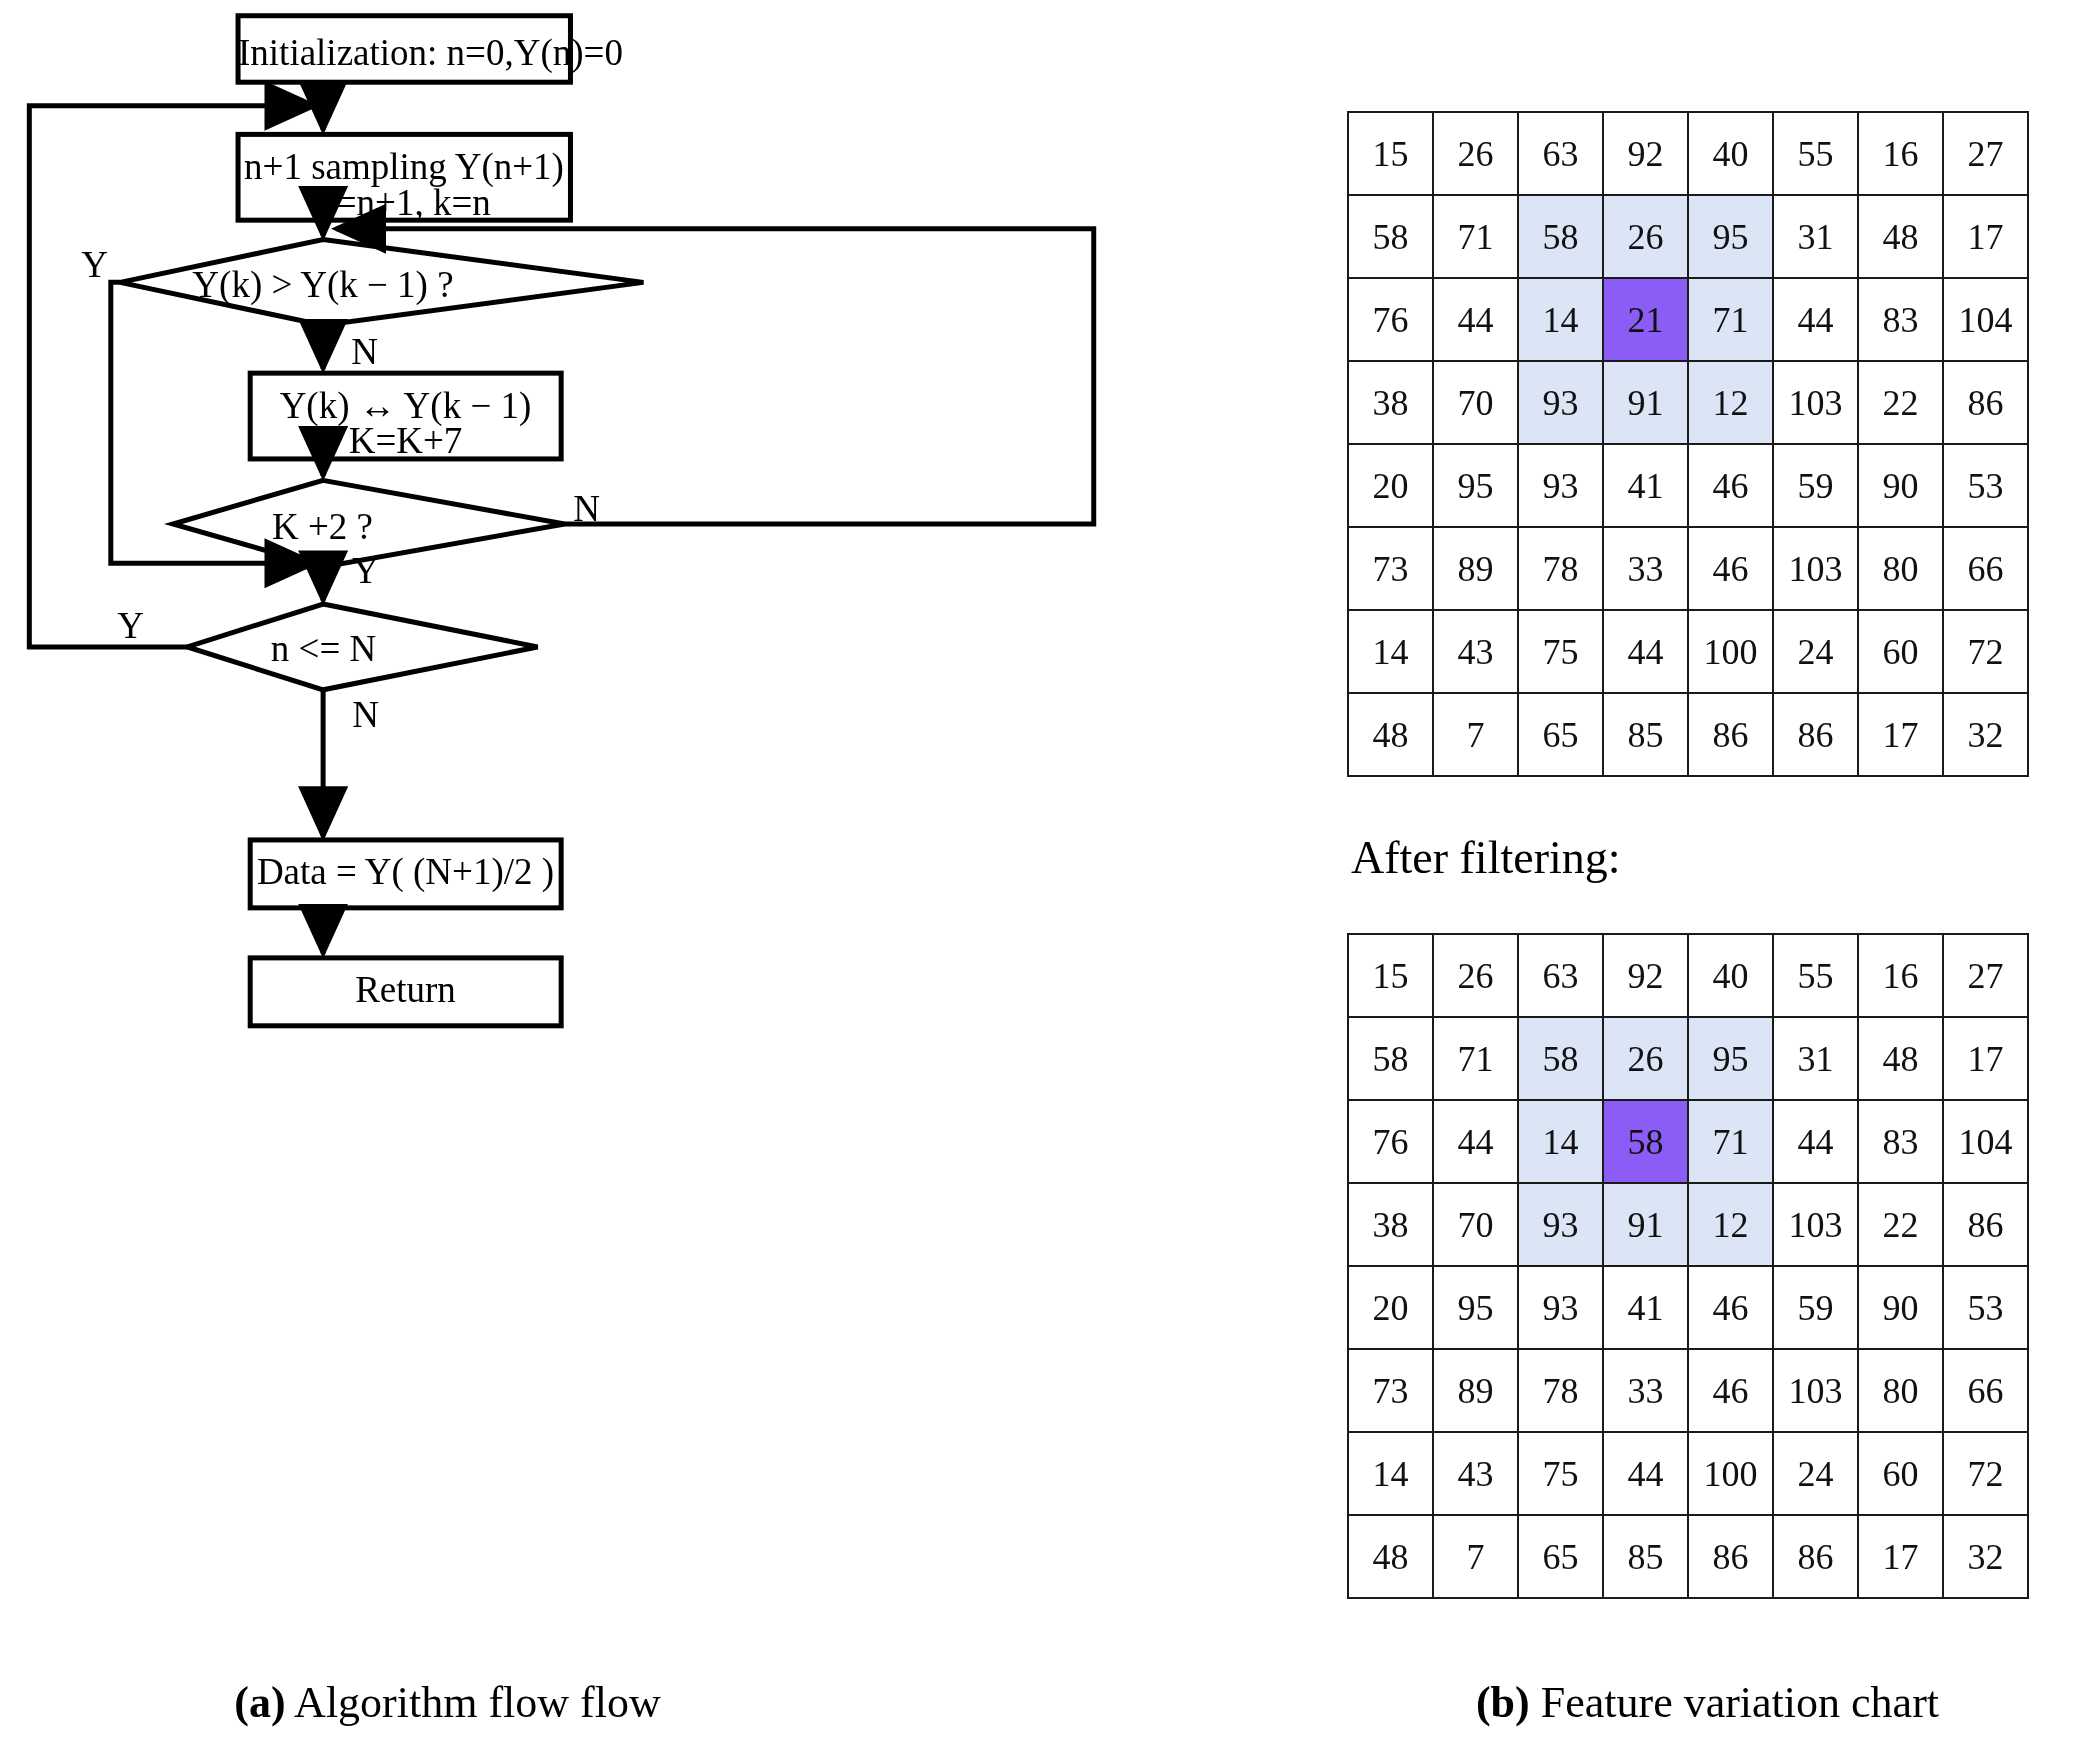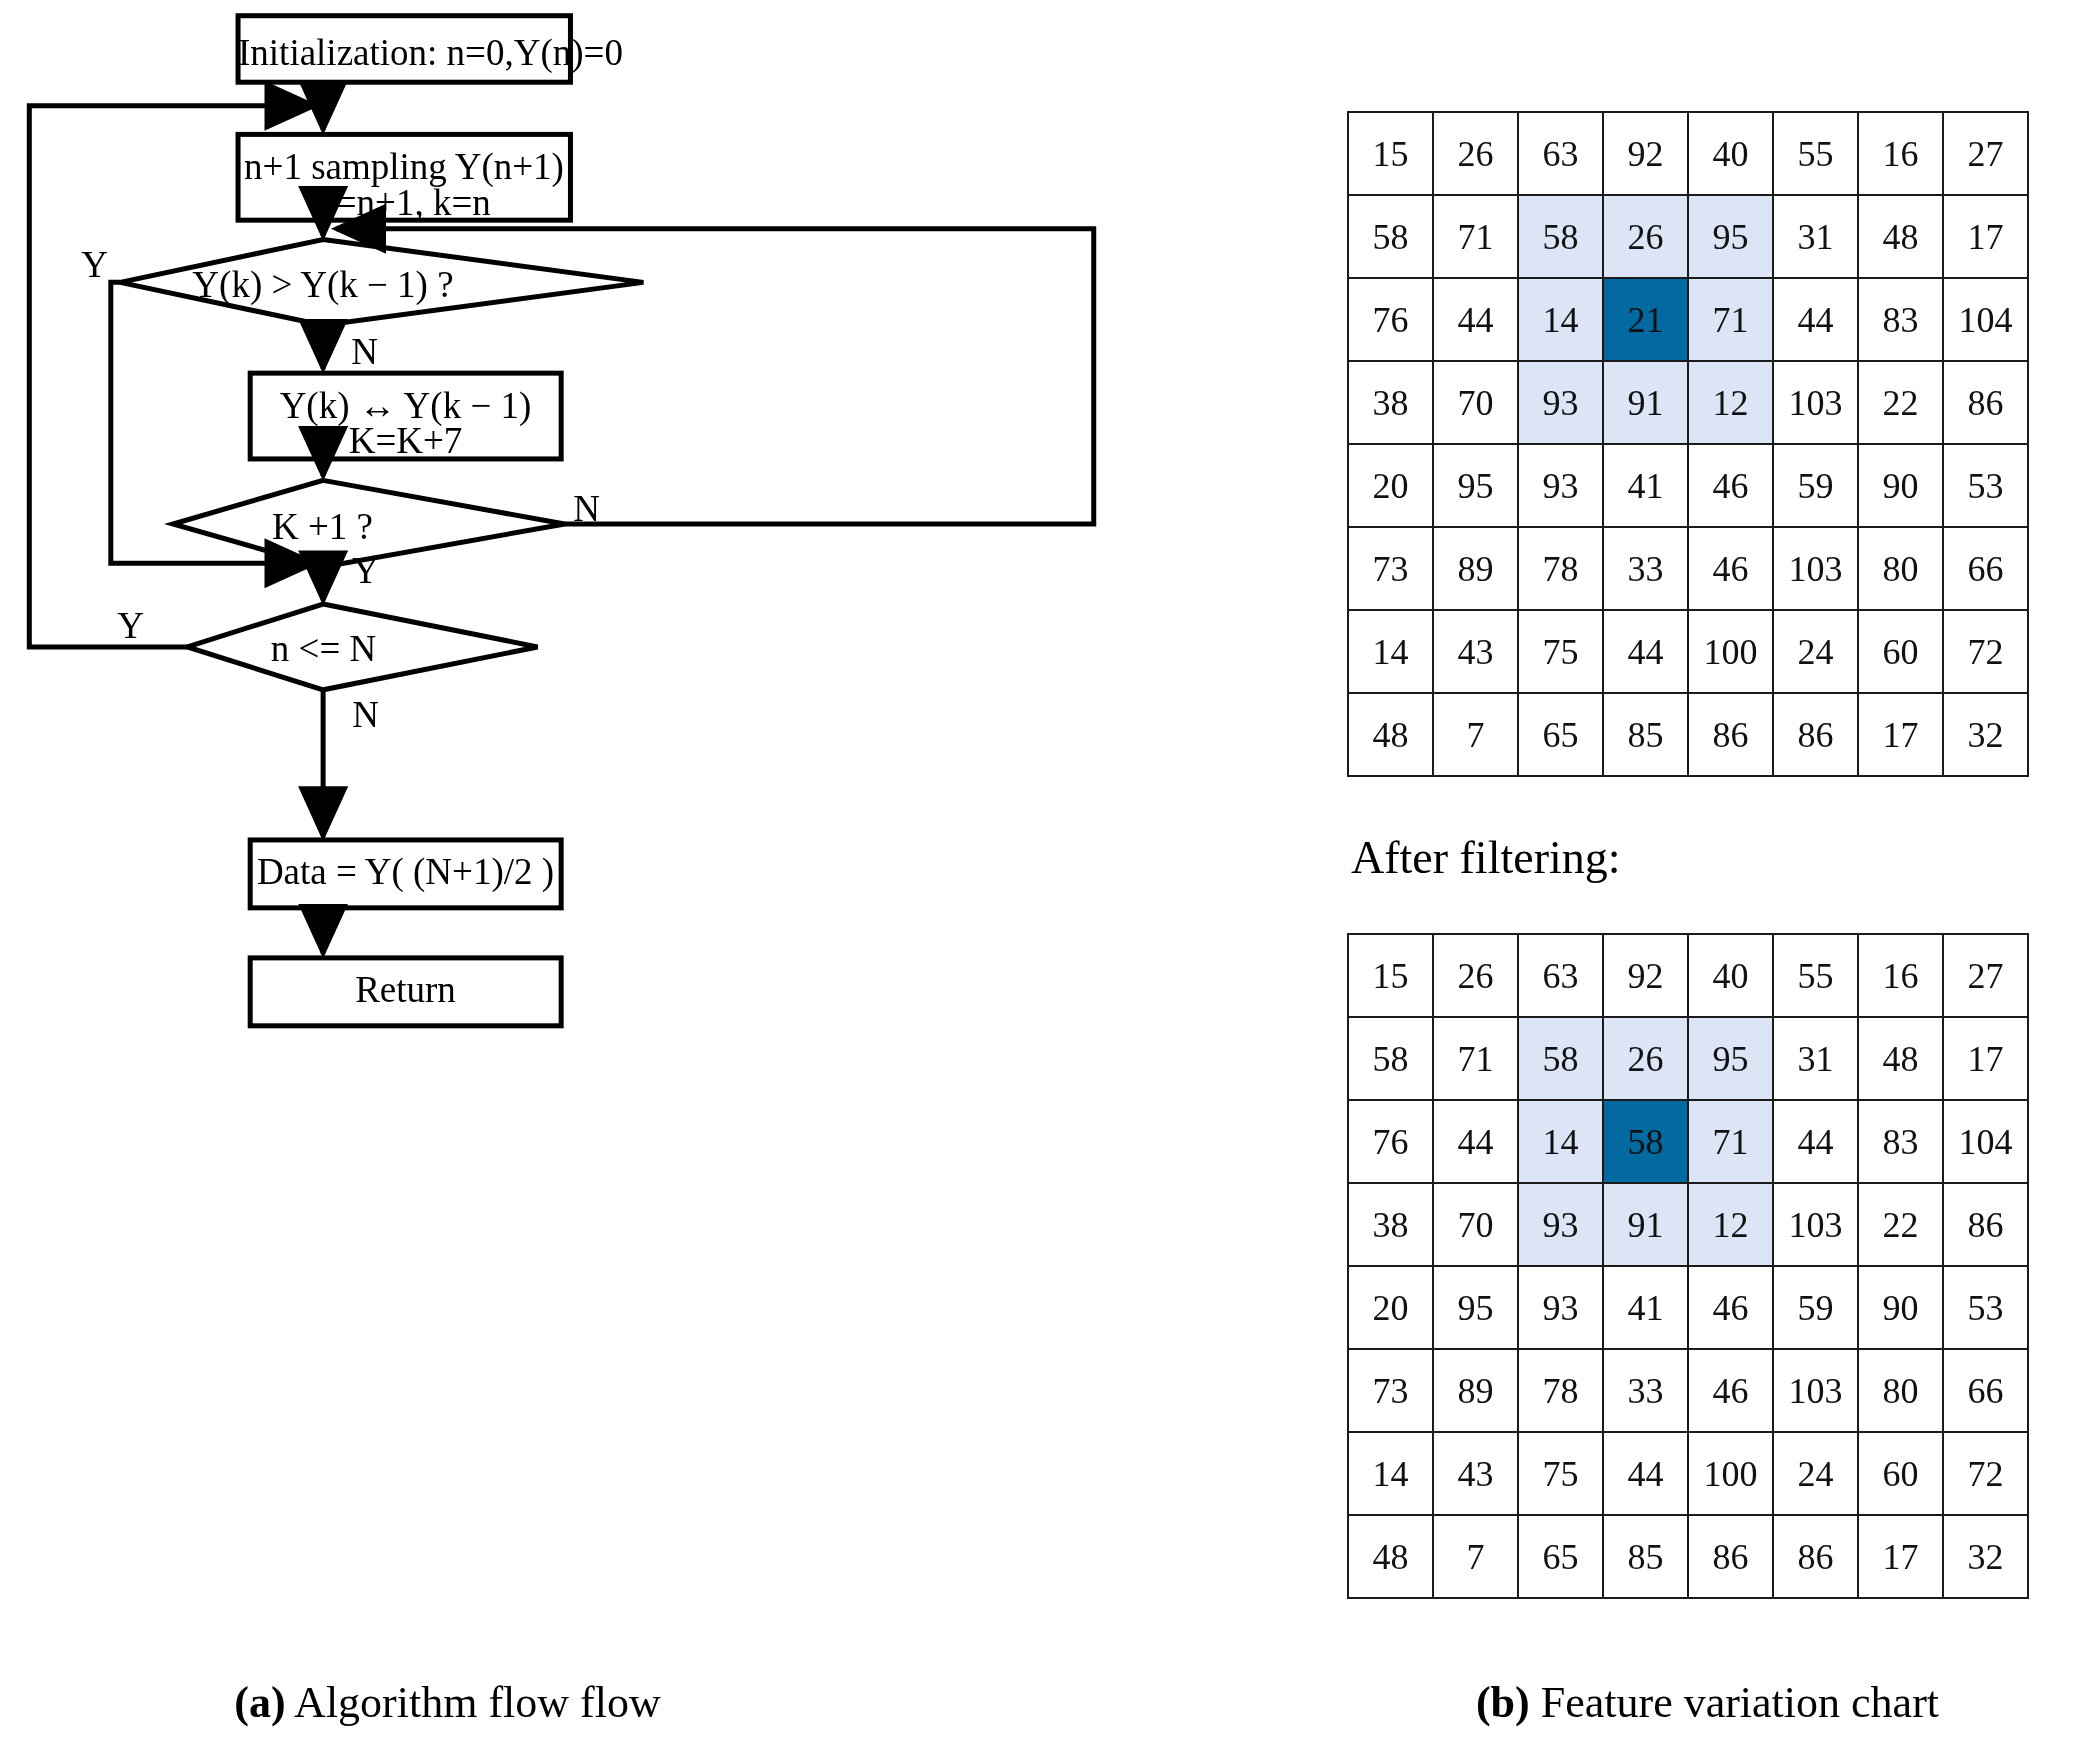--- a/index.html
+++ b/index.html
@@ -82,21 +82,21 @@
     width: 83px;
     height: 81px;
     text-align: center;
     vertical-align: middle;
     font-family: "Liberation Serif", "DejaVu Serif", serif;
     font-size: 36px;
     color: #111111;
     padding: 0;
   }
   .grid-table td.hl-light { background: #dce5f5; }
-  .grid-table td.hl-dark  { background: #0369a1; }
+  .grid-table td.hl-dark  { background: #8b5cf6; }
 </style>
 </head>
 <body>
 
 <div id="root">
 
   <div id="panel-a">
 
     <svg id="flow-svg" viewBox="0 0 1750 2290" preserveAspectRatio="none">
       <defs>
@@ -137,21 +137,21 @@
     <div class="fc-text fc-box-label" style="left:238px; top:31px; width:332px;">Initialization: n=0,Y(n)=0</div>
 
     <div class="fc-text fc-box-label" style="left:238px; top:145px; width:332px;">n+1 sampling Y(n+1)</div>
     <div class="fc-text fc-box-label" style="left:238px; top:181px; width:332px;">n=n+1, k=n</div>
 
     <div class="fc-text fc-box-label" style="left:166px; top:263px; width:314px;">Y(k) &gt; Y(k − 1) ?</div>
 
     <div class="fc-text fc-box-label" style="left:250px; top:384px; width:311px;">Y(k) ↔ Y(k − 1)</div>
     <div class="fc-text fc-box-label" style="left:250px; top:419px; width:311px;">K=K+7</div>
 
-    <div class="fc-text fc-box-label" style="left:194px; top:505px; width:257px;">K +1 ?</div>
+    <div class="fc-text fc-box-label" style="left:194px; top:505px; width:257px;">K +2 ?</div>
 
     <div class="fc-text fc-box-label" style="left:209px; top:627px; width:229px;">n &lt;= N</div>
 
     <div class="fc-text fc-box-label" style="left:250px; top:850px; width:311px;">Data = Y( (N+1)/2 )</div>
 
     <div class="fc-text fc-box-label" style="left:250px; top:968px; width:311px;">Return</div>
 
     <div class="fc-text fc-branch-label" style="left:73px; top:243px; width:43px;">Y</div>
     <div class="fc-text fc-branch-label" style="left:343px; top:330px; width:43px;">N</div>
     <div class="fc-text fc-branch-label" style="left:565px; top:487px; width:43px;">N</div>

